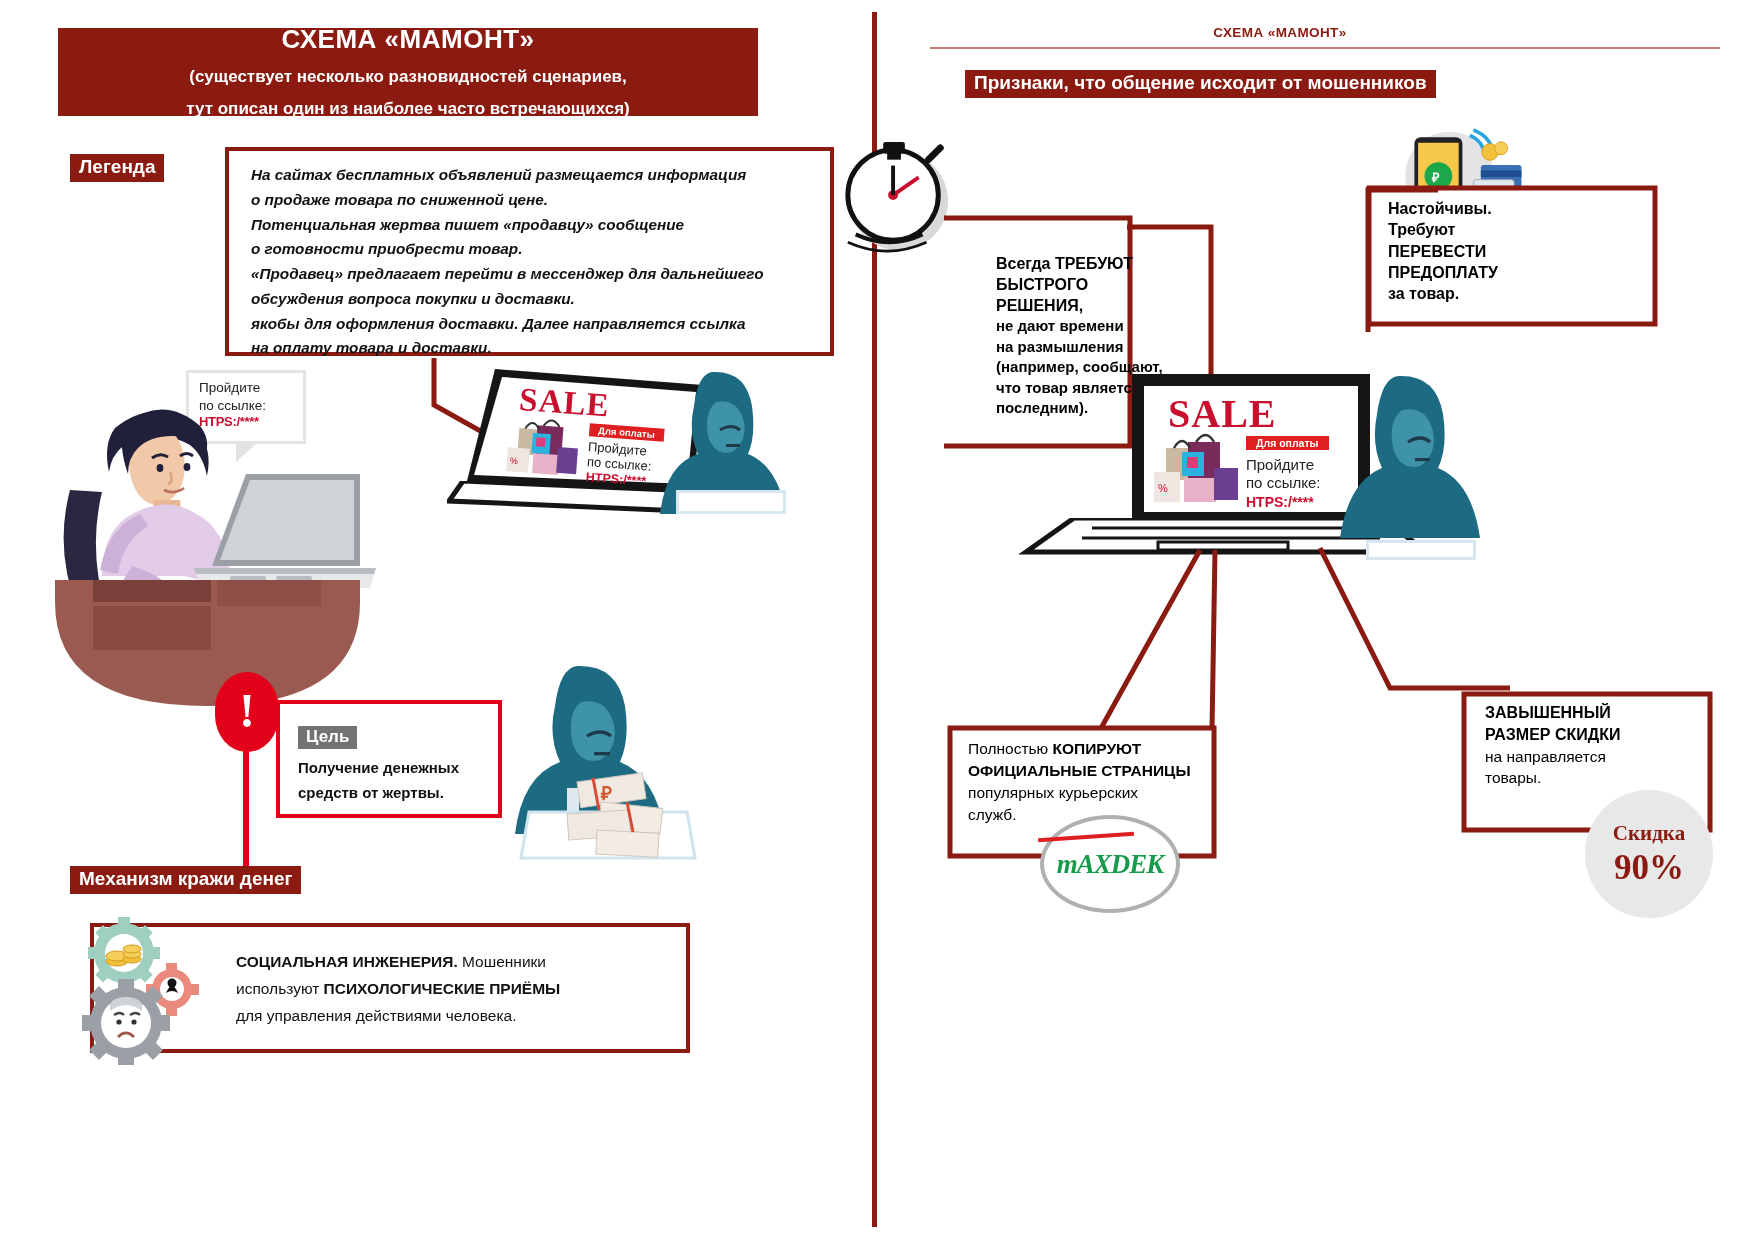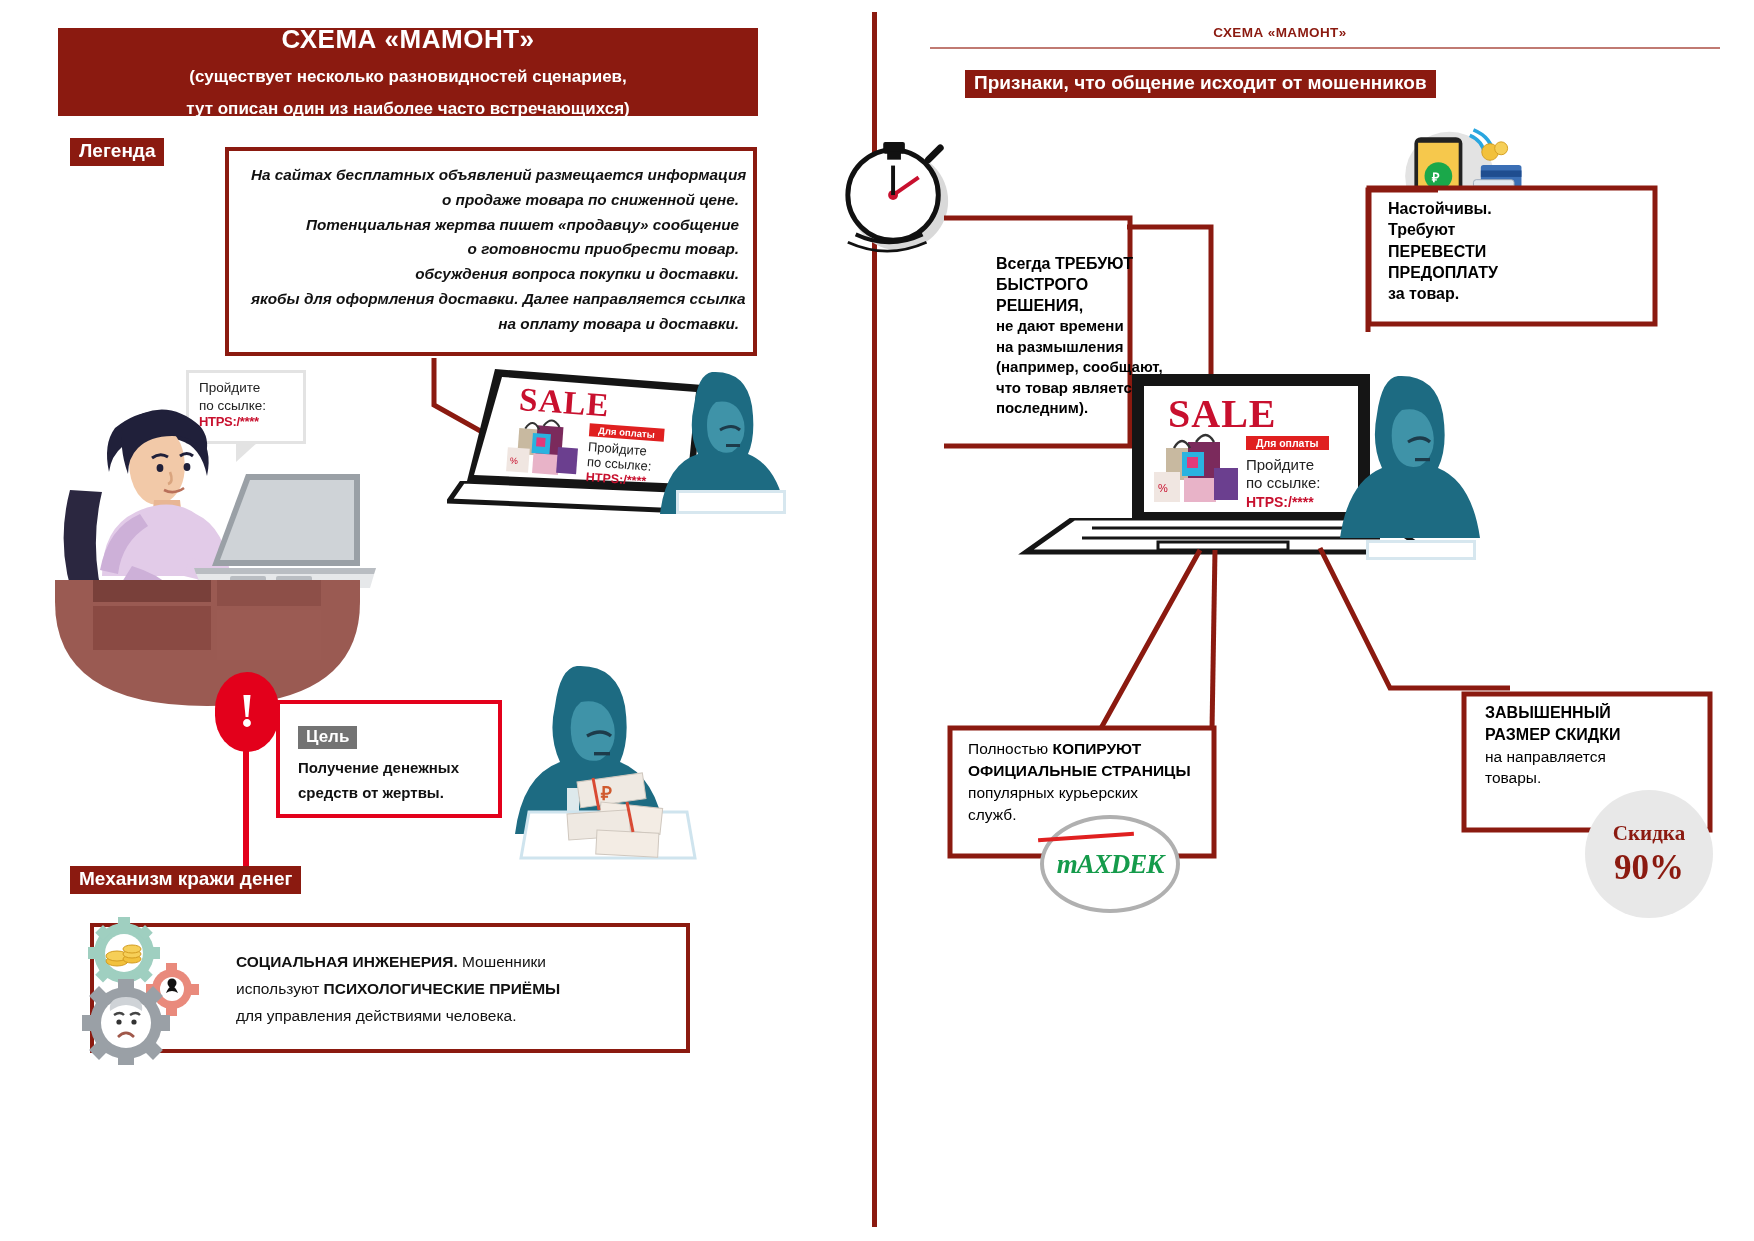--- a/index.html
+++ b/index.html
@@ -19,27 +19,26 @@
     background:#8B1A10; color:#fff; text-align:center;
     display:flex; flex-direction:column; justify-content:center; align-items:center;
   }
   #title-banner .t1 { font-size:26px; font-weight:bold; letter-spacing:.5px; line-height:1.15; }
   #title-banner .t2 { font-size:17px; font-weight:bold; line-height:1.25; margin-top:11px;}
 
   .tag {
     background:#8B1A10; color:#fff; font-weight:bold; display:inline-block;
     padding:2px 9px 3px 9px; font-size:19px; line-height:1.2;
   }
-  #legend-tag { position:absolute; left:70px; top:138px; }
+  #legend-tag { position:absolute; left:70px; top:154px; }
 
   #legend-box {
-    position:absolute; left:225px; top:147px; width:532px; height:209px;
+    position:absolute; left:225px; top:147px; width:609px; height:209px;
     border:4px solid #8B1A10; background:#fff;
     padding:12px 14px 0 22px;
-    text-align:right;
   }
   #legend-box p {
     font-style:italic; font-weight:bold; font-size:15.3px; line-height:1.62;
     color:#111; white-space:nowrap;
   }
 
   
   #victim-bubble {
     position:absolute; left:186px; top:370px; width:120px; height:74px;
     background:#fff; border:3px solid #e3e3e3;
@@ -122,20 +121,21 @@
     <div class="t2">тут описан один из наиболее часто встречающихся)</div>
   </div>
 
   <div id="legend-tag" class="tag">Легенда</div>
 
   <div id="legend-box">
     <p>На сайтах бесплатных объявлений размещается информация</p>
     <p>о продаже товара по сниженной цене.</p>
     <p>Потенциальная жертва пишет «продавцу» сообщение</p>
     <p>о готовности приобрести товар.</p>
+    <p>«Продавец» предлагает перейти в мессенджер для дальнейшего</p>
     <p>обсуждения вопроса покупки и доставки.</p>
     <p>якобы для оформления доставки. Далее направляется ссылка</p>
     <p>на оплату товара и доставки.</p>
   </div>
 
   <svg style="position:absolute;left:430px;top:350px;width:160px;height:130px">
     <path d="M4 8 L4 55 L120 120" stroke="#8B1A10" stroke-width="5" fill="none"></path>
   </svg>
 
   <div id="victim-bubble">

